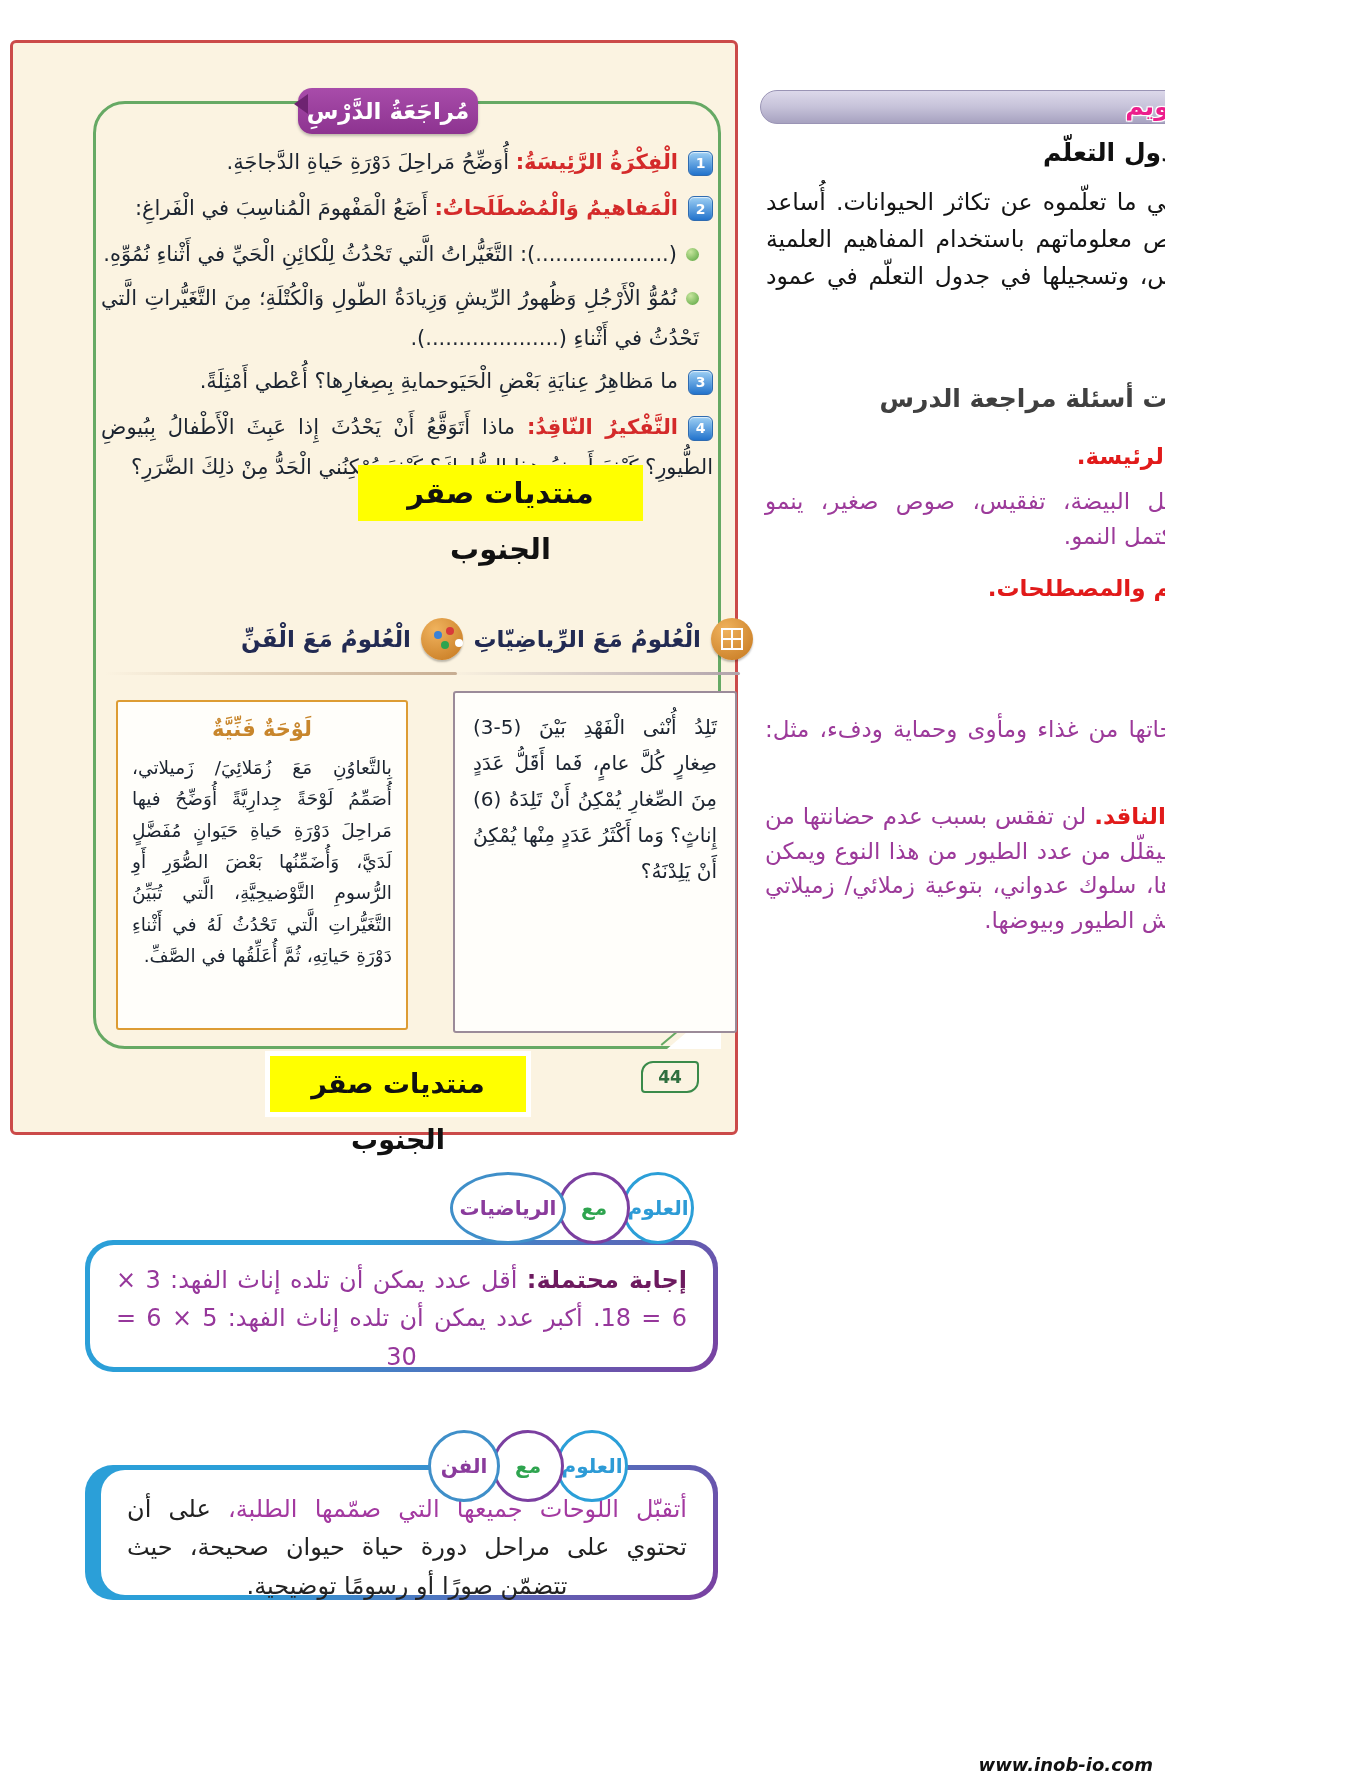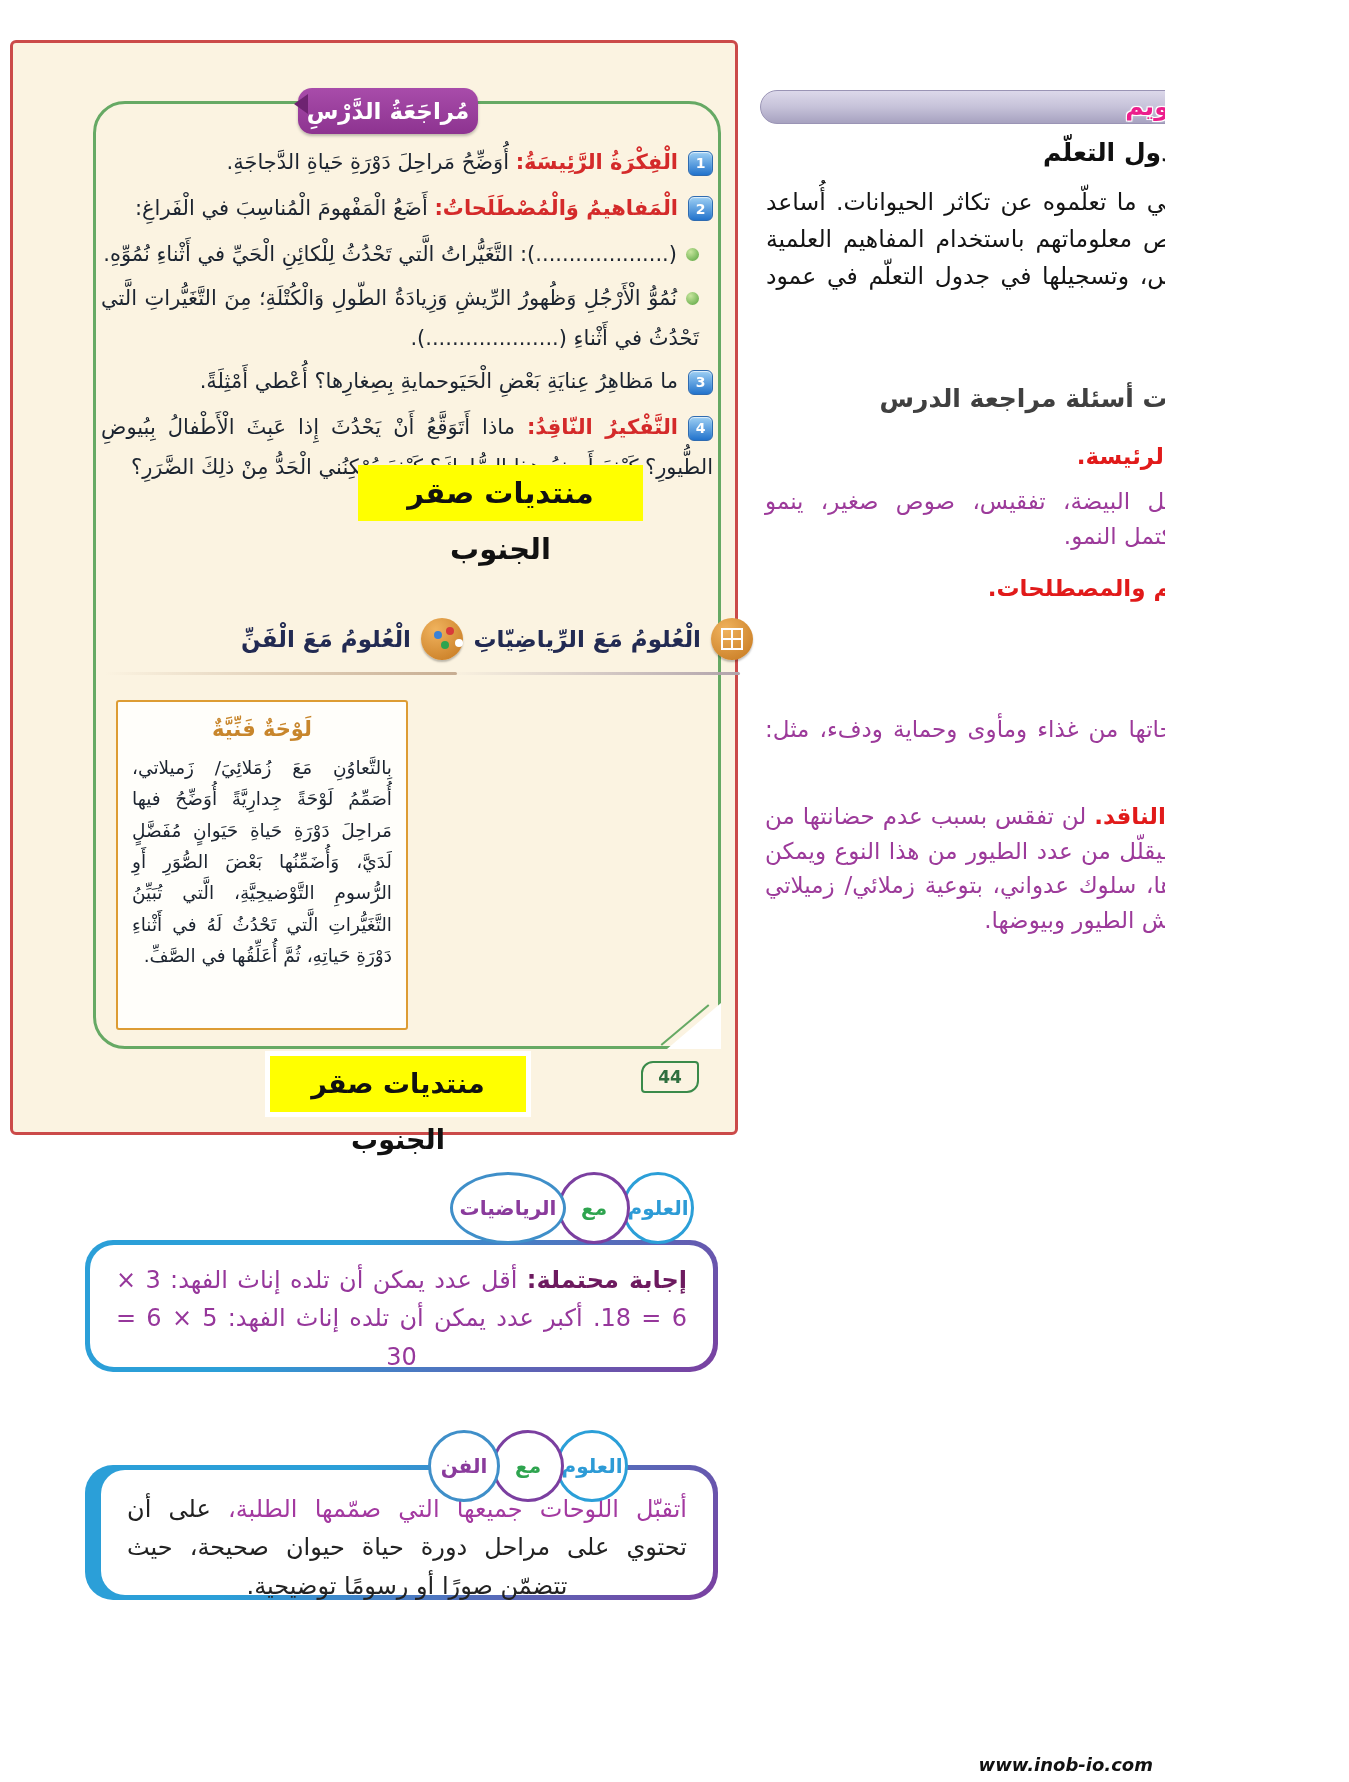--- a/index.html
+++ b/index.html
@@ -173,20 +173,23 @@
     </div>
     <div class="col-header hdr-art">
       <span class="ball">
           <span class="palette-dots"></span>
         </span>
       <span>الْعُلومُ مَعَ الْفَنِّ</span>
     </div>
     <div class="hdr-line line-math"></div>
     <div class="hdr-line line-art"></div>
 
+    <div class="math-box">
+      <span>تَلِدُ أُنْثى الْفَهْدِ بَيْنَ (5-3) صِغارٍ كُلَّ عامٍ، فَما أَقَلُّ عَدَدٍ مِنَ الصِّغارِ يُمْكِنُ أَنْ تَلِدَهُ (6) إِناثٍ؟ وَما أَكْثَرُ عَدَدٍ مِنْها يُمْكِنُ أَنْ يَلِدْنَهُ؟</span>
+    </div>
 
     <div class="art-box">
       <div class="art-title">لَوْحَةٌ فَنِّيَّةٌ</div>
       <span>بِالتَّعاوُنِ مَعَ زُمَلائِيَ/ زَميلاتي، أُصَمِّمُ لَوْحَةً جِدارِيَّةً أُوَضِّحُ فيها مَراحِلَ دَوْرَةِ حَياةِ حَيَوانٍ مُفَضَّلٍ لَدَيَّ، وَأُضَمِّنُها بَعْضَ الصُّوَرِ أَوِ الرُّسومِ التَّوْضيحِيَّةِ، الَّتي تُبَيِّنُ التَّغَيُّراتِ الَّتي تَحْدُثُ لَهُ في أَثْناءِ دَوْرَةِ حَياتِهِ، ثُمَّ أُعَلِّقُها في الصَّفِّ.</span>
     </div>
 
     <div class="wm2-wrap">
       <div class="watermark wm2">منتديات صقر الجنوب</div>
     </div>
 

